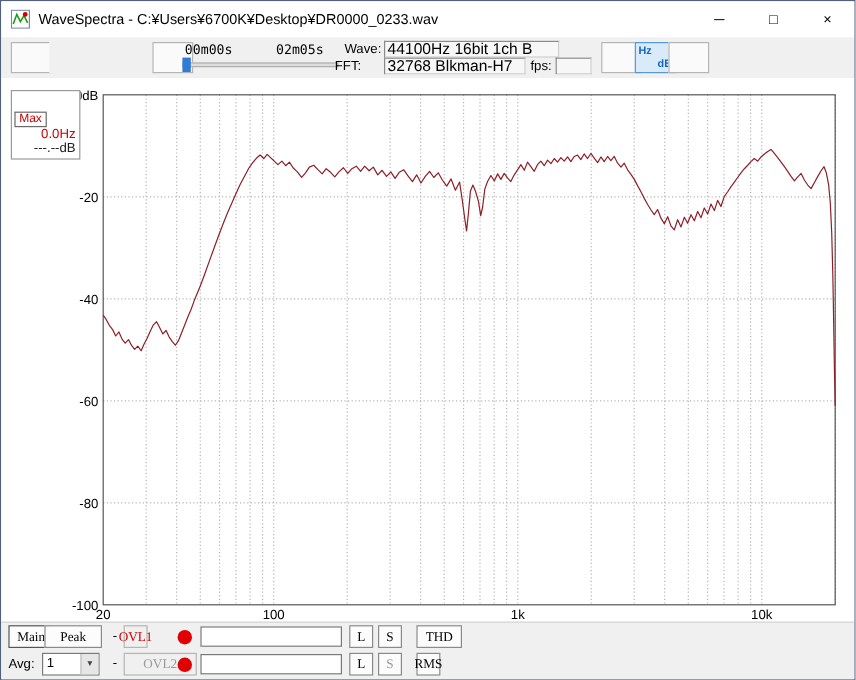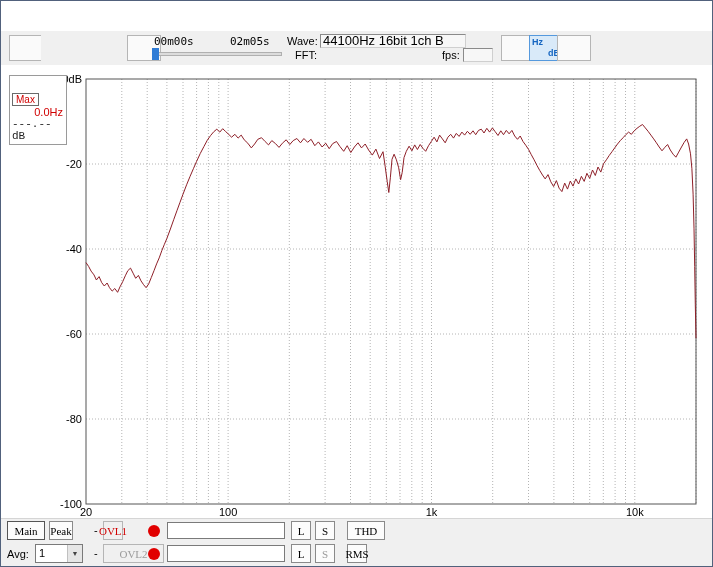--- a/index.html
+++ b/index.html
@@ -34,21 +34,21 @@
   .hz-top{left:2px;top:2px;}
   .db-bottom{right:2px;bottom:2px;}
   
   .main{position:absolute;left:0;top:64px;width:100%;height:453px;background:#fff;}
   #spectrum-svg{position:absolute;left:0;top:0;}
   .legend{position:absolute;left:8px;top:10px;width:58px;box-sizing:border-box;
     border:1px solid #9a9a9a;background:#fff;padding:17px 3px 2px 2px;font-size:11px;}
   .max-box{display:inline-block;border:1px solid #6a6a6a;color:#d00000;font-size:10px;
     line-height:11px;padding:0 3px;}
   .legend .freq{color:#d00000;text-align:right;line-height:12px;}
-  .legend .db{color:#222;text-align:left;line-height:12px;font-family:Liberation Mono, monospace;}
+  .legend .db{color:#222;text-align:right;line-height:12px;}
   
   .bottombar{position:absolute;left:0;top:517px;width:100%;height:48px;background:#f0f0f0;
     border-top:1px solid #d5d5d5;}
   .row{position:absolute;left:0;width:100%;height:20px;}
   .row1{top:2px;} .row2{top:25px;}
   .btn{position:absolute;height:19px;box-sizing:border-box;background:#fcfcfc;
     border:1px solid #8a8a8a;font-size:11px;display:flex;align-items:center;
     justify-content:center;cursor:default;font-family:Liberation Serif, serif;}
   .btn-strong{border-color:#555;}
   .btn-flat{background:#f0f0f0;border-color:#b5b5b5;}
@@ -64,20 +64,33 @@
   .combo-value{position:absolute;left:3px;top:2px;}
   .combo-arrow{position:absolute;right:0;top:0;width:15px;height:100%;background:#e6e6e6;
     border-left:1px solid #c0c0c0;display:flex;align-items:center;justify-content:center;
     font-size:7px;color:#444;box-sizing:border-box;}
 </style>
 </head>
 <body>
 
 <div class="window">
 
+  <div class="titlebar">
+    <svg class="app-icon" width="16" height="16">
+      <rect x="0.5" y="0.5" width="15" height="15" fill="#ffffff" stroke="#7788aa"></rect>
+      <polyline points="2,12 5,4 8,10 11,5 14,11" stroke="#11a011" stroke-width="1.3" fill="none"></polyline>
+      <circle cx="12" cy="4" r="2" fill="#d00000"></circle>
+    </svg>
+    <span class="title-text">WaveSpectra - C:¥Users¥6700K¥Desktop¥DR0000_0233.wav</span>
+    <div class="winbtns">
+      <div class="winbtn">─</div>
+      <div class="winbtn">□</div>
+      <div class="winbtn">×</div>
+    </div>
+  </div>
 
   <div class="toolbar">
     <div class="tb-btn tb-bordered" style="left:8px">
       <svg width="16" height="16">
         <path d="M3 2.5h6l3 3v8H3z" fill="#ffffff" stroke="#888888"></path>
         <path d="M5 9h4M7.2 6.8L9.4 9 7.2 11.2" stroke="#1a9c1a" fill="none" stroke-width="1.2"></path>
       </svg>
     </div>
     <div class="tb-btn" style="left:40px">
       <svg width="20" height="20" viewBox="0 0 24 24">
@@ -101,21 +114,22 @@
       </svg>
     </div>
 
     <span class="time" style="left:153px">00m00s</span>
     <span class="time" style="left:229px">02m05s</span>
     <div class="slider-track"></div>
     <div class="slider-thumb"></div>
 
     <span class="tb-lbl" style="left:286px;top:4px">Wave:</span>
     <div class="tb-field" style="left:319px;top:3px;width:146px">44100Hz 16bit 1ch B</div>
-    <span class="tb-lbl" style="left:294px;top:18px">FFT:</span>
+    <span class="tb-lbl" style="left:278px;top:18px">FFT:</span>
+    <div class="tb-field" style="left:319px;top:17px;width:118px">32768 Blkman-H7</div>
     <span class="tb-lbl" style="left:441px;top:18px">fps:</span>
     <div class="tb-field" style="left:462px;top:17px;width:30px"></div>
 
     <div class="tb-btn tb-bordered" style="left:500px">
       <svg width="18" height="18" viewBox="0 0 24 24">
         <rect x="3" y="6" width="18" height="13" fill="#f4f4f4" stroke="#9a9a9a"></rect>
         <polyline points="5,14 9,9 13,15 16,10 19,13" stroke="#a5a5a5" fill="none" stroke-width="1.4"></polyline>
       </svg>
     </div>
     <div class="tb-btn hzdb" style="left:528px">
@@ -182,21 +196,21 @@
     <div class="legend">
       <span class="max-box">Max</span>
       <div class="freq">0.0Hz</div>
       <div class="db">---.--dB</div>
     </div>
   </div>
 
   <div class="bottombar">
     <div class="row row1">
       <div class="btn btn-strong" style="left:6px;width:38px">Main</div>
-      <div class="btn" style="left:48px;width:24px">Peak</div>
+      <div class="btn" style="left:36px;width:48px">Peak</div>
       <span class="dash" style="left:93px">-</span>
       <div class="btn btn-flat red-text" style="left:102px;width:20px">OVL1</div>
       <div class="dot" style="left:147px"></div>
       <input class="txt" style="left: 166px;" value="">
       <div class="btn" style="left:290px;width:20px">L</div>
       <div class="btn" style="left:314px;width:20px">S</div>
       <div class="btn" style="left:346px;width:38px">THD</div>
     </div>
     <div class="row row2">
       <span class="lbl" style="left:6px">Avg:</span>

